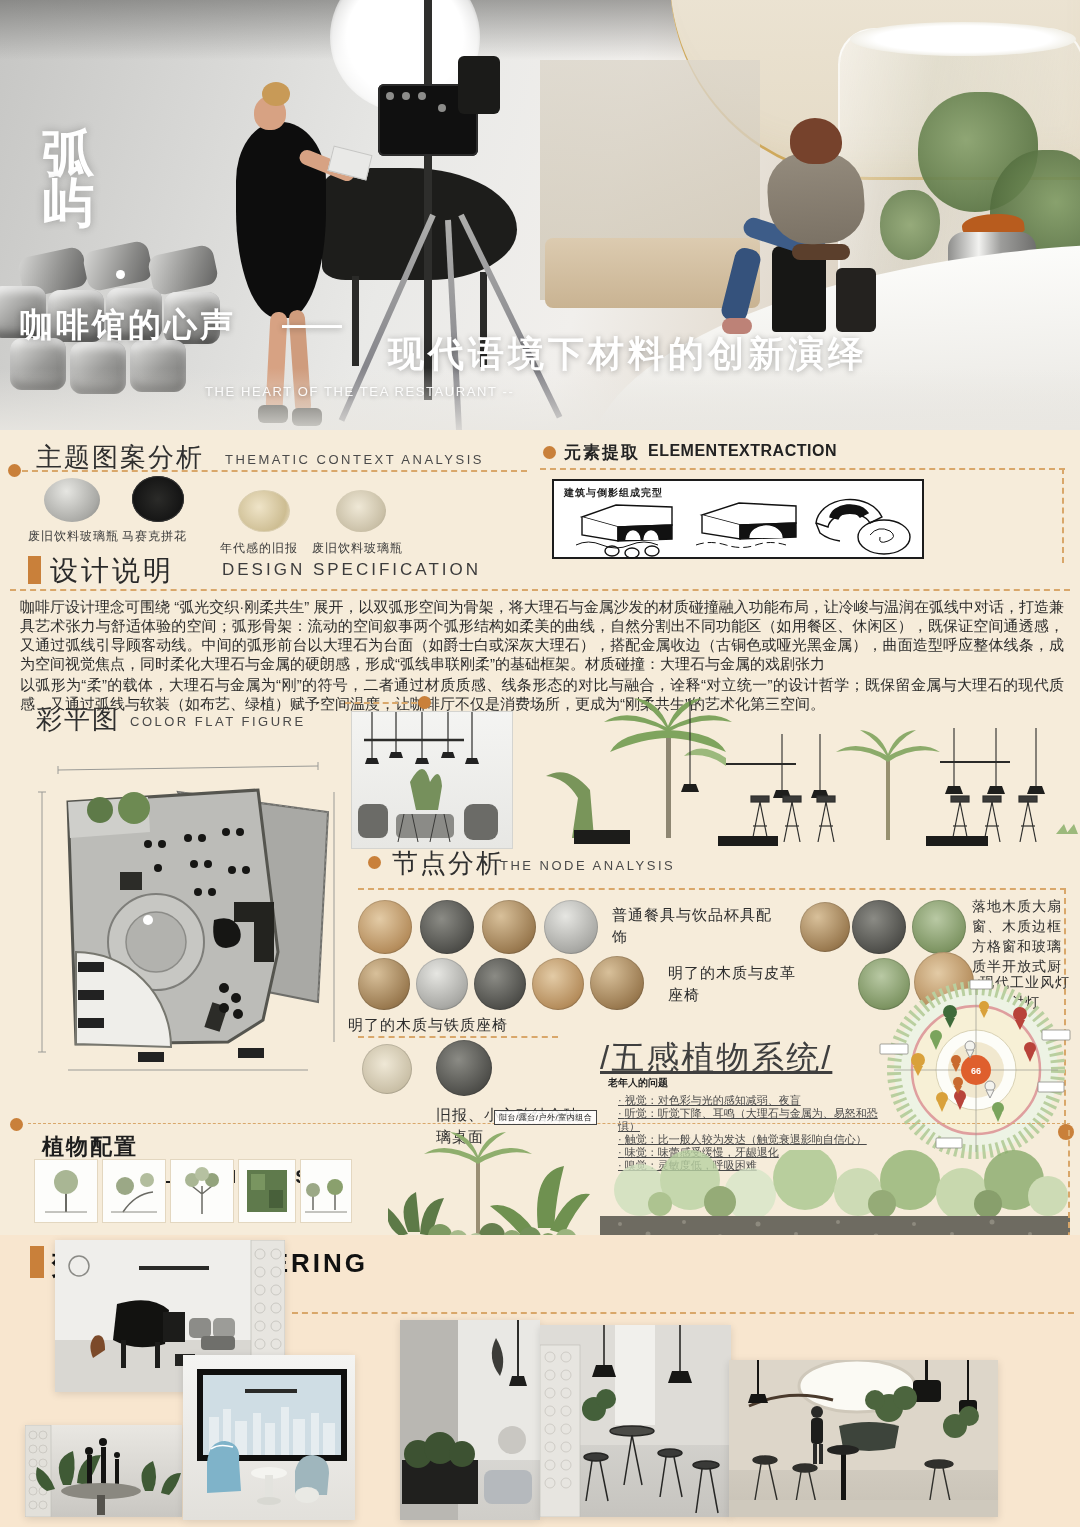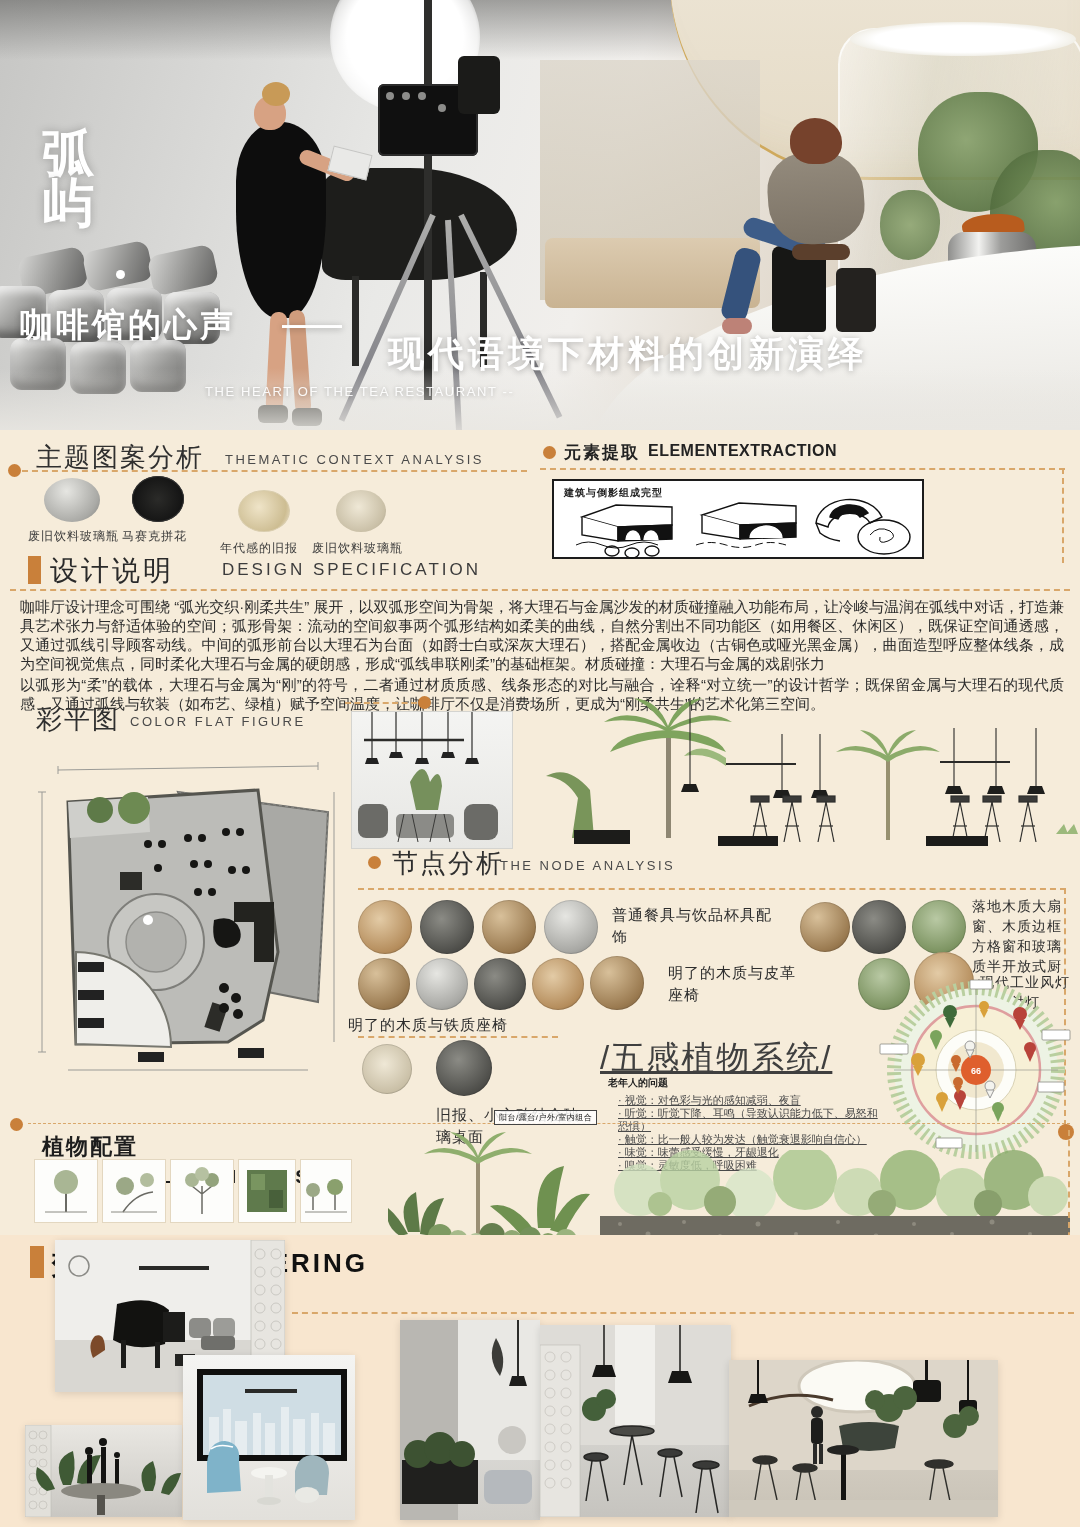--- a/index.html
+++ b/index.html
@@ -478,21 +478,21 @@
   <div class="abs dashed" style="left:358px;top:1036px;width:200px;"></div>
 
   <div class="abs thumb t-news" style="left:362px;top:1044px;width:50px;height:50px;"></div>
   <div class="abs thumb t-dark" style="left:436px;top:1040px;width:56px;height:56px;"></div>
   <div class="abs node-label" style="left:436px;top:1104px;width:150px;font-size:15px;">旧报、小方砖结合玻璃桌面</div>
 
   <div class="abs senses-title" style="left:600px;top:1036px;">/五感植物系统/</div>
   <div class="abs senses-sub" style="left:608px;top:1076px;">老年人的问题</div>
   <div class="abs" style="left:618px;top:1094px;width:260px;">
     <div class="senses-li">视觉：对色彩与光的感知减弱、夜盲</div>
-    <div class="senses-li">听觉：听觉下降、耳鸣（导致认识能力低下、易怒和恐惧）</div>
+    <div class="senses-li">听觉：听觉下降、耳鸣（大理石与金属为、易怒和恐惧）</div>
     <div class="senses-li">触觉：比一般人较为发达（触觉衰退影响自信心）</div>
     <div class="senses-li">味觉：味蕾感受缓慢，牙龈退化</div>
     <div class="senses-li">嗅觉：灵敏度低，呼吸困难</div>
   </div>
 
   <svg class="abs" style="left:878px;top:978px;" width="196" height="184" viewBox="0 0 196 184">
     <circle cx="98" cy="92" r="82" fill="#edf3e4"></circle>
     <circle cx="98" cy="92" r="82" fill="none" stroke="#b9cf9f" stroke-width="14" stroke-dasharray="3 4"></circle>
     <circle cx="98" cy="92" r="64" fill="#f7f0d6" stroke="#df9f9f" stroke-width="2.5"></circle>
     <circle cx="98" cy="92" r="40" fill="#fdfdf8" stroke="#d9d2b5" stroke-width="1"></circle>

